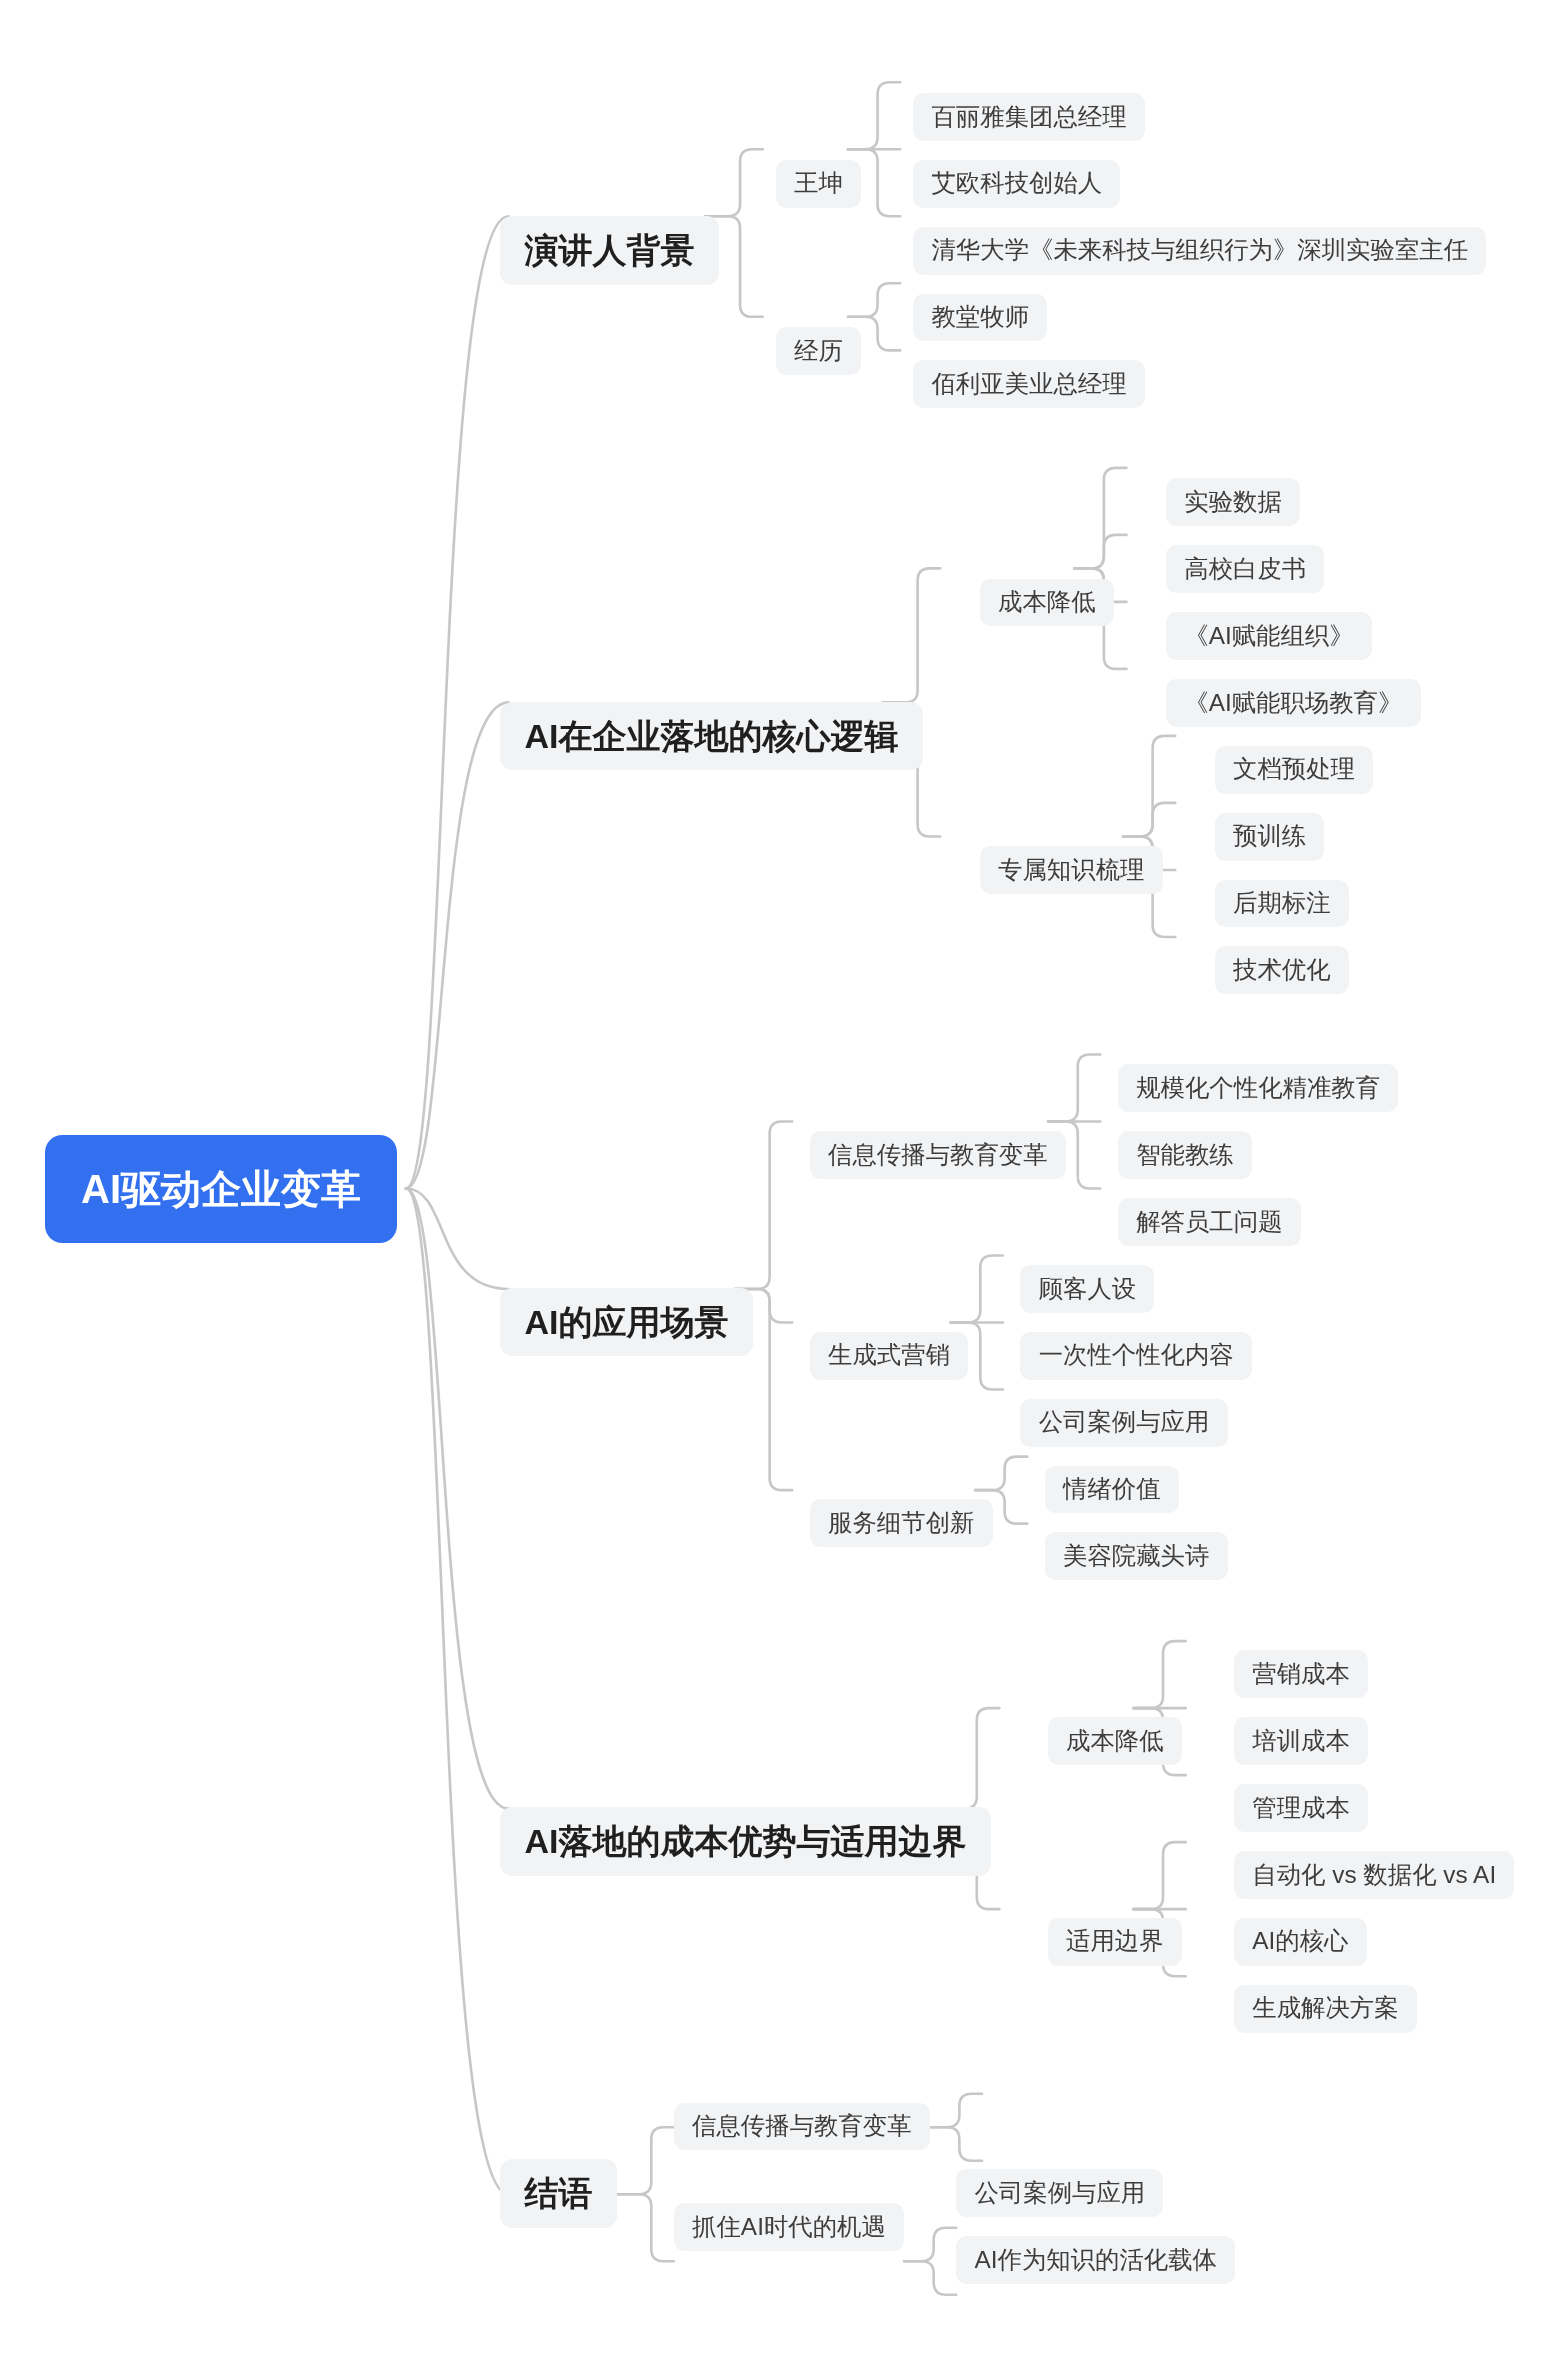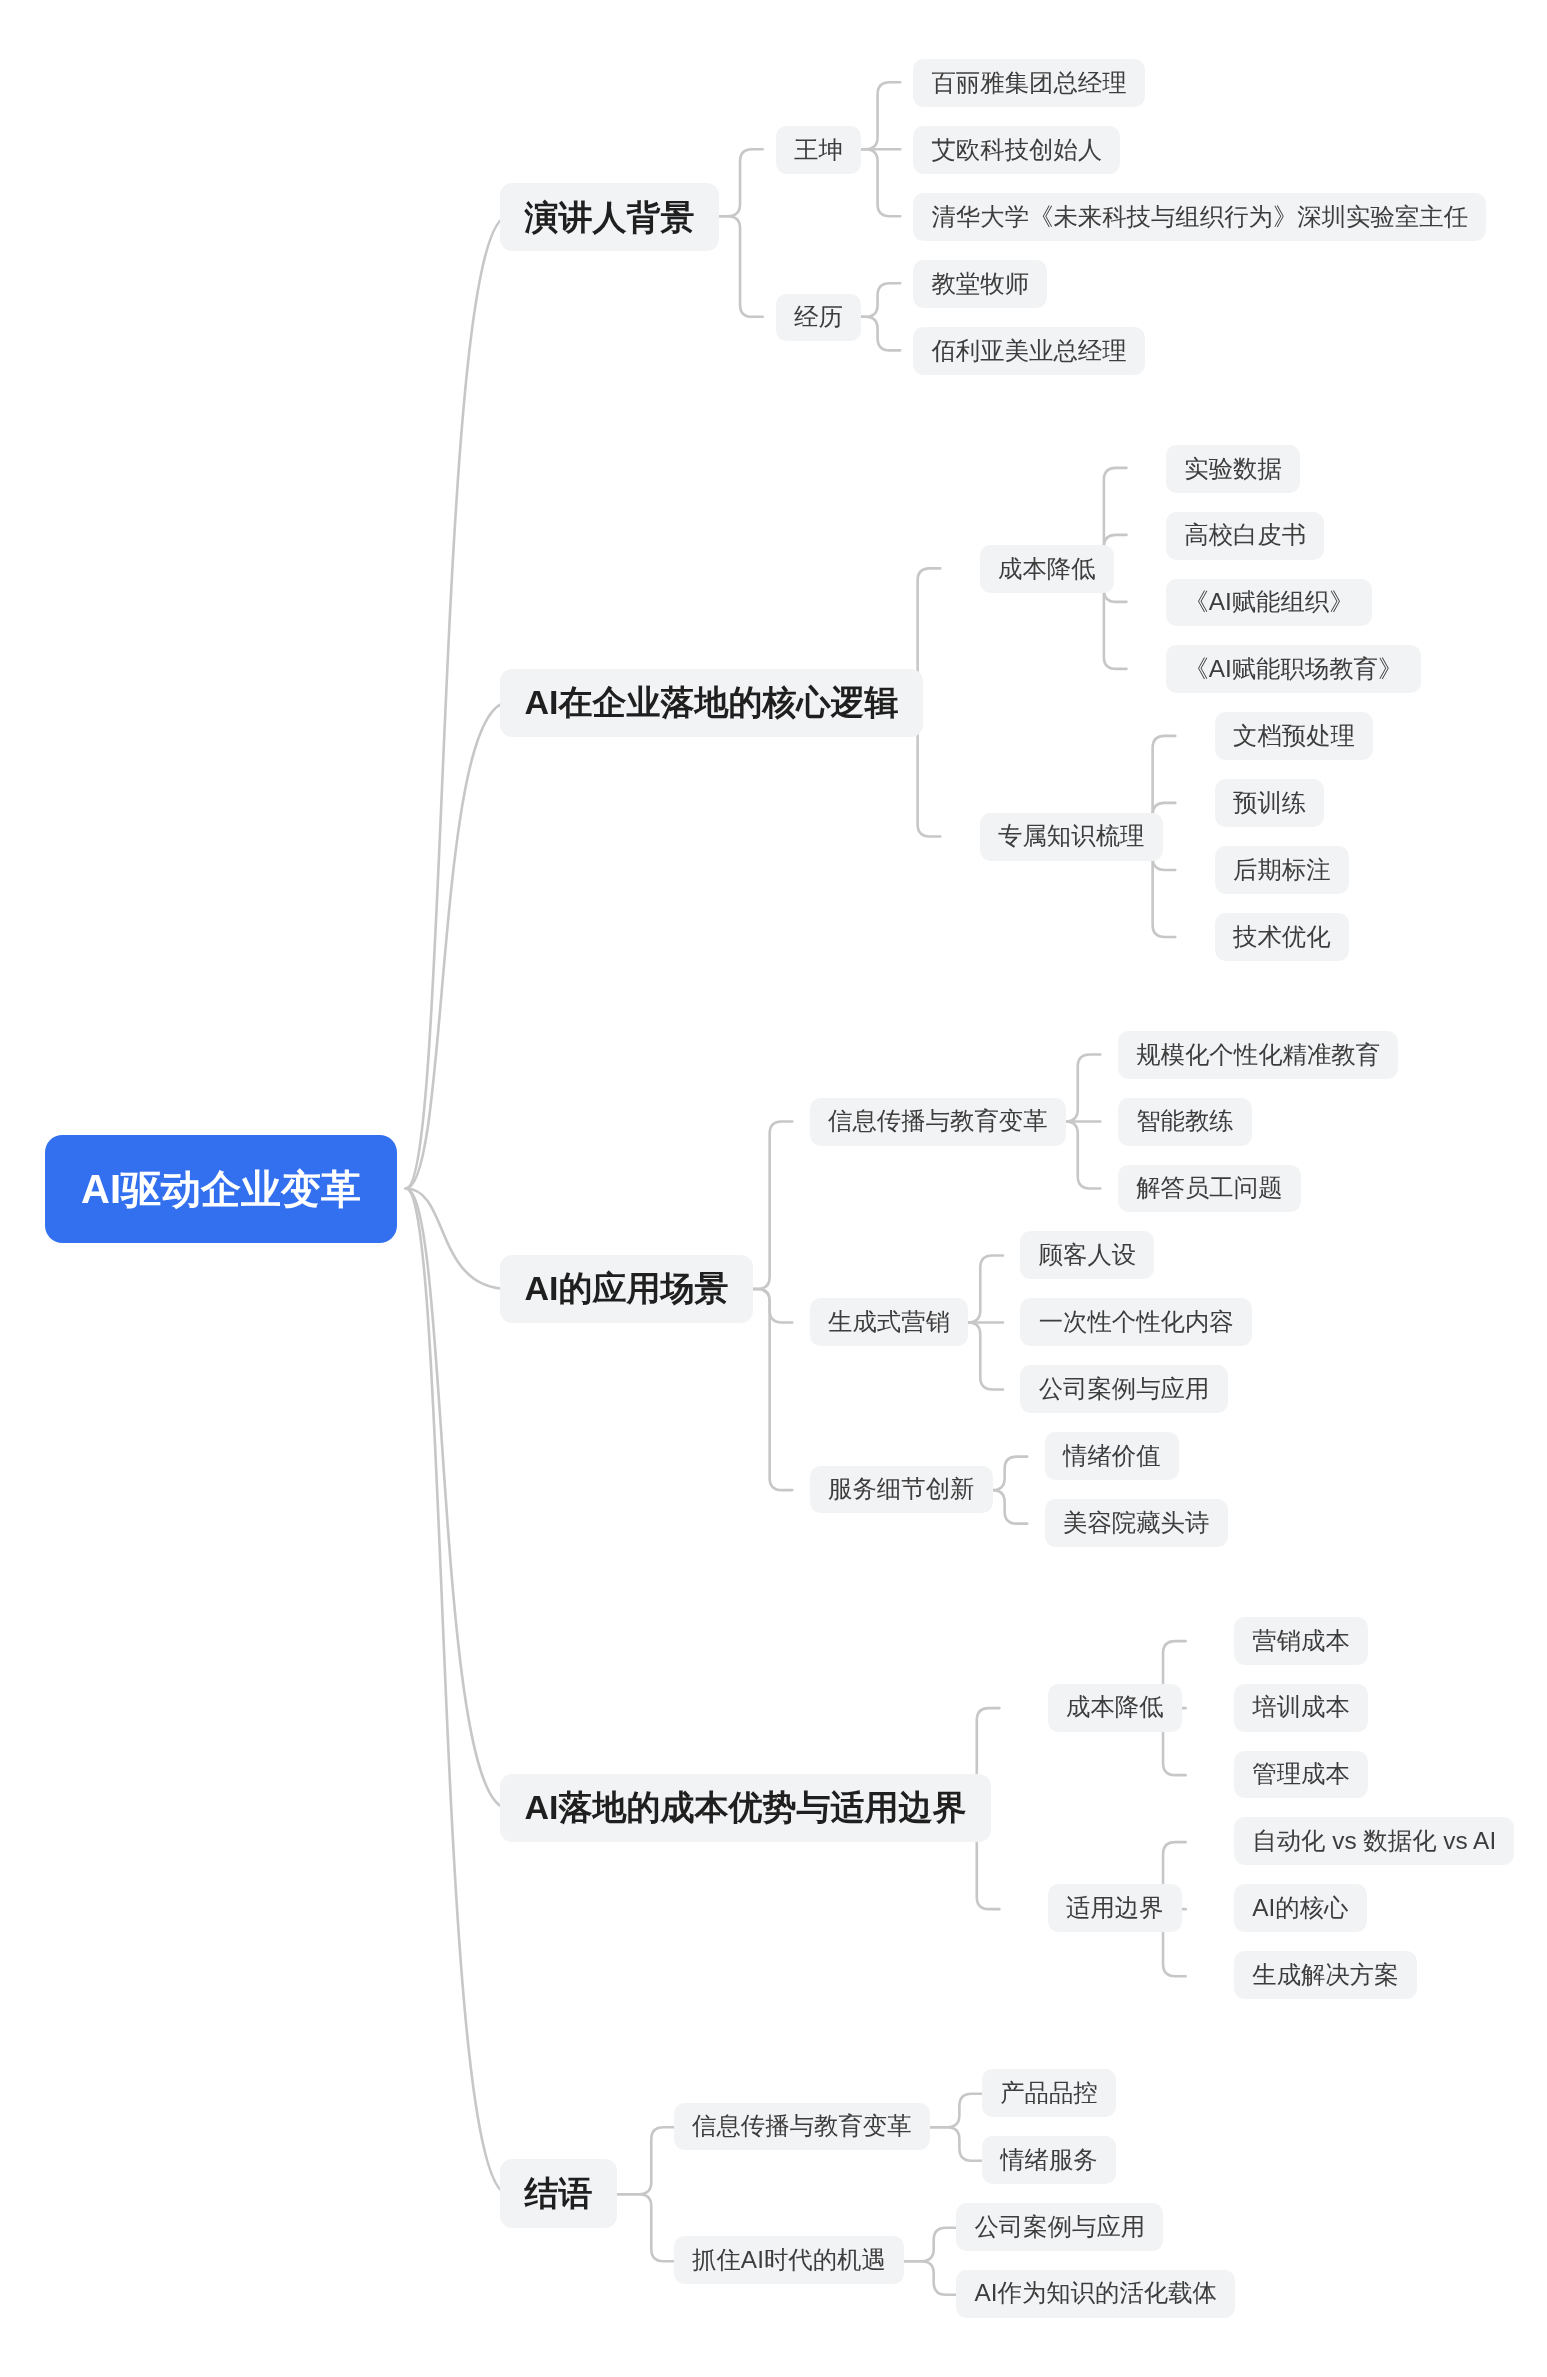--- a/index.html
+++ b/index.html
@@ -376,35 +376,20 @@
 
   <div class="branch d1">
     <div class="node l1">
       <span class="label">结语</span>
     </div>
     <div class="children">
   <div class="branch d2">
     <div class="node leaf">
       <span class="label">信息传播与教育变革</span>
     </div>
-    <div class="children">
-  <div class="branch d3">
-    <div class="node leaf">
-      <span class="label">产品品控</span>
-    </div>
-
-  </div>
-
-  <div class="branch d3">
-    <div class="node leaf">
-      <span class="label">情绪服务</span>
-    </div>
-
-  </div>
-</div>
   </div>
 
   <div class="branch d2">
     <div class="node leaf">
       <span class="label">抓住AI时代的机遇</span>
     </div>
     <div class="children">
   <div class="branch d3">
     <div class="node leaf">
       <span class="label">公司案例与应用</span>

